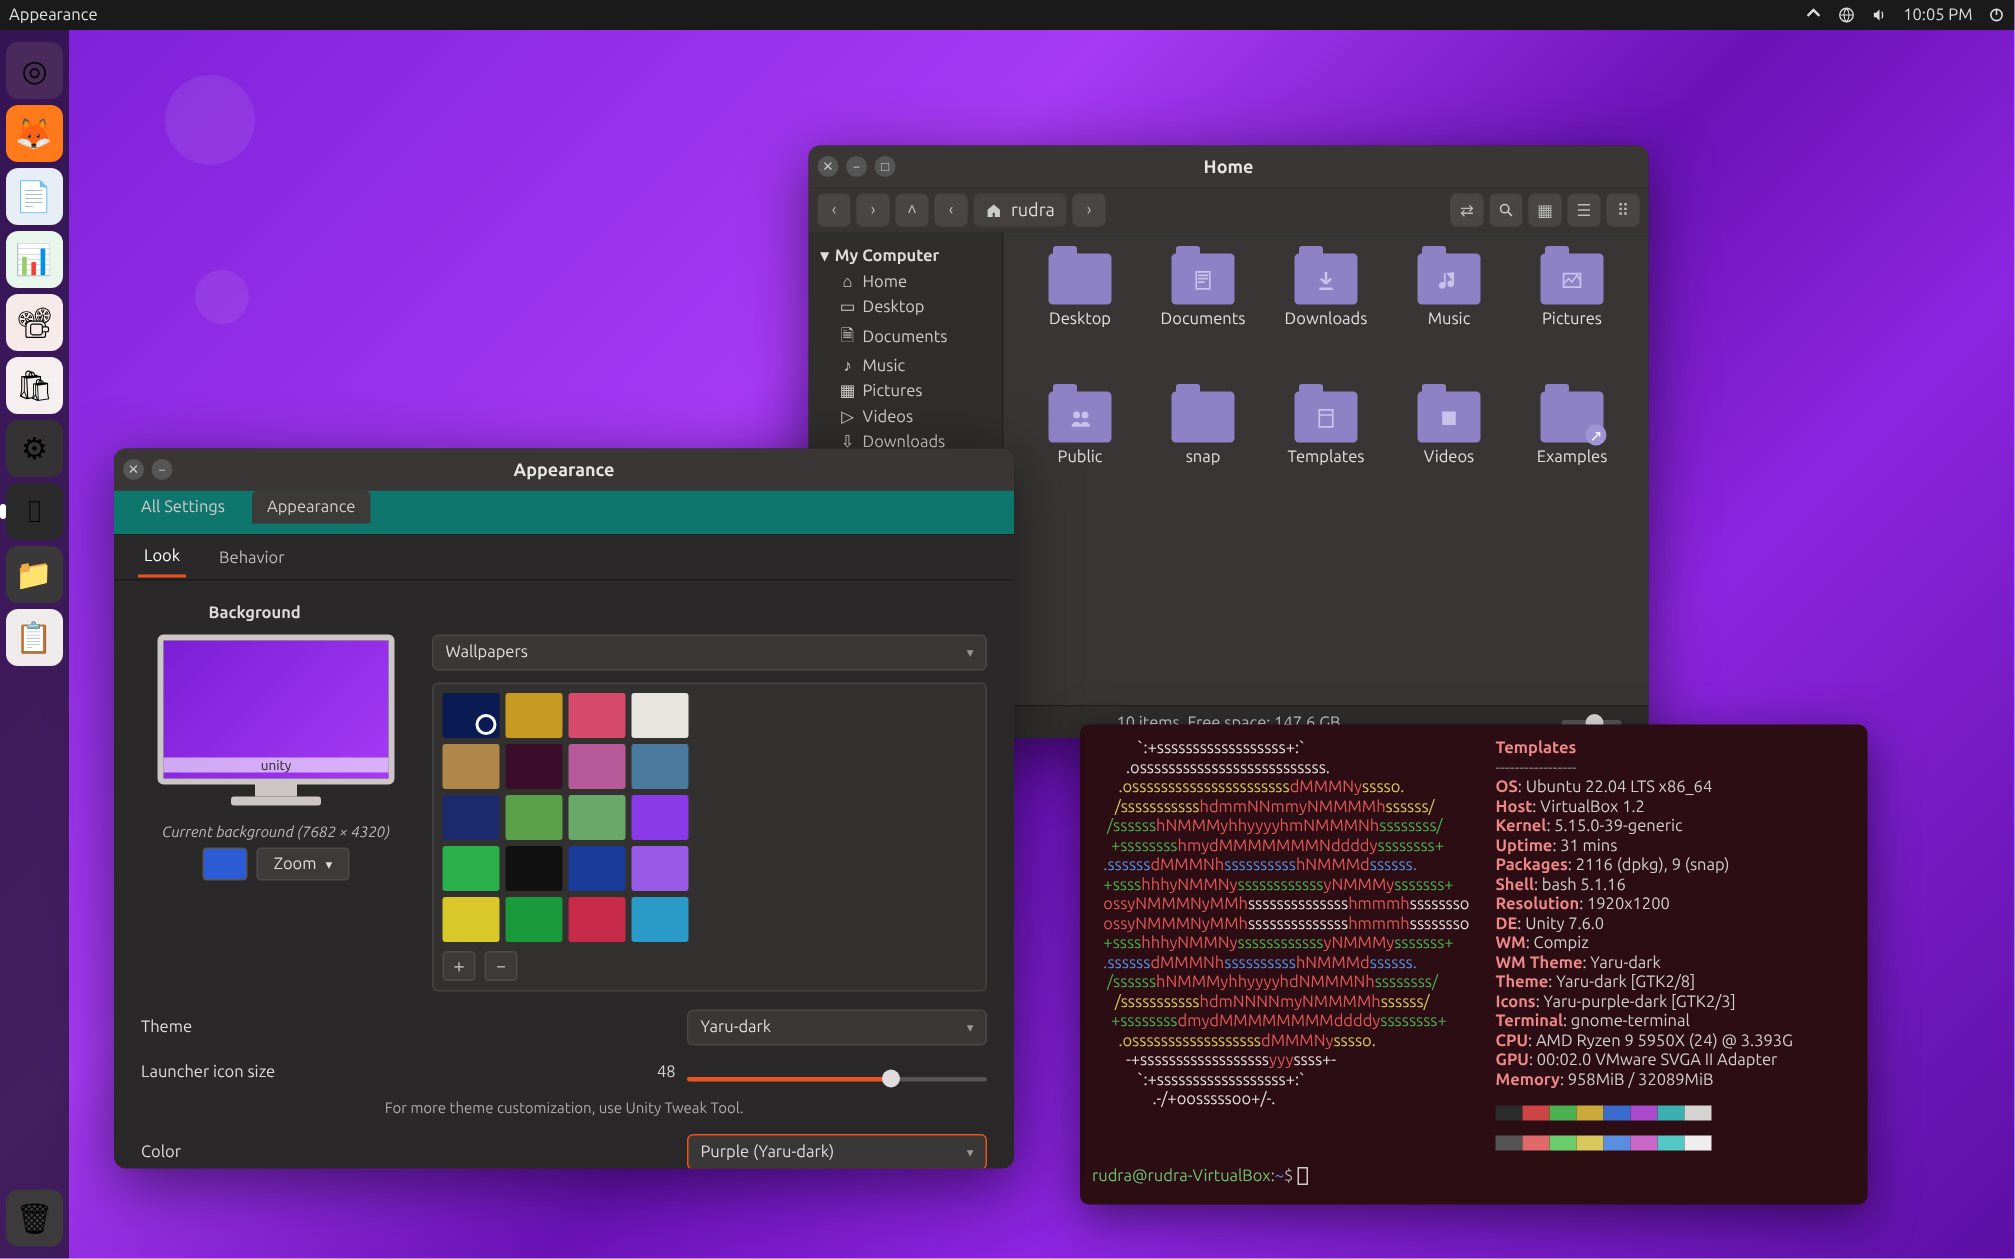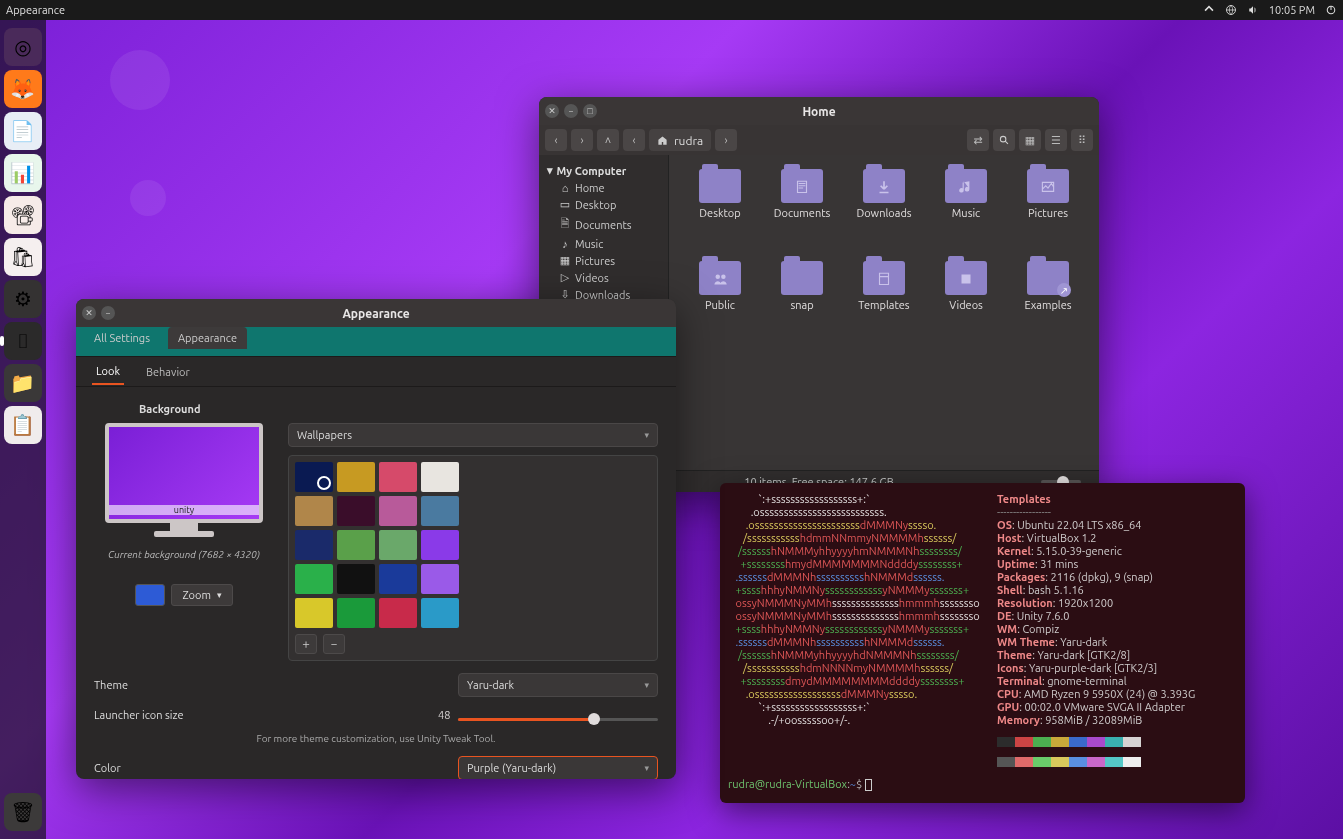--- a/index.html
+++ b/index.html
@@ -55,21 +55,21 @@
 .aw .tab2.active { color: #fff; border-bottom: 2px solid #e95420; }
 .aw .content { padding: 12px 18px; height: calc(100% - 88px); overflow: hidden; }
 .aw .sec { font-size: 11px; font-weight: 600; margin: 4px 0 8px; color: #ddd; padding-left: 45px; }
 .aw .bgrow { display: flex; gap: 14px; }
 .aw .preview { width: 180px; display: flex; flex-direction: column; align-items: center; }
 .aw .monitor { width: 158px; height: 100px; background: linear-gradient(135deg, #7a1fd6, #a63af5); border: 4px solid #ccc6c6; border-radius: 4px; position: relative; }
 .aw .monitor .stand { position: absolute; bottom: -12px; left: 50%; width: 28px; height: 10px; background: #ccc6c6; transform: translateX(-50%); }
 .aw .monitor .base { position: absolute; bottom: -18px; left: 50%; width: 60px; height: 6px; background: #ccc6c6; transform: translateX(-50%); border-radius: 2px; }
 .aw .monitor .tag { position: absolute; bottom: 4px; left: 0; right: 0; text-align: center; font-size: 9px; color: #222; background: rgba(255,255,255,0.6); }
 .aw .caption { font-size: 10px; font-style: italic; color: #bbb; margin-top: 26px; }
-.aw .btnrow { display: flex; align-items: center; gap: 6px; margin-top: 24px; }
+.aw .btnrow { display: flex; align-items: center; gap: 6px; margin-top: 5px; }
 .aw .swatch { width: 30px; height: 22px; background: #2d5bd6; border-radius: 3px; border: 1px solid #555; }
 .aw .zoombtn { padding: 4px 10px; background: #3d3a3a; border: 1px solid #4d4a4a; border-radius: 3px; font-size: 11px; color: #ddd; display: flex; align-items: center; gap: 6px; }
 .aw .wallcol { flex: 1; }
 .aw .select { background: #3a3737; border: 1px solid #4a4747; border-radius: 4px; padding: 4px 8px; font-size: 11px; color: #ddd; display: flex; align-items: center; height: 24px; }
 .aw .select.accent { border-color: #e95420; }
 .aw .select .chev { margin-left: auto; font-size: 9px; color: #999; }
 .aw .wallgrid { margin-top: 8px; background: #333030; border: 1px solid #444; border-radius: 4px; padding: 6px; }
 .aw .wallgrid .g { display: grid; grid-template-columns: repeat(4, 38px); gap: 4px; }
 .aw .thumb { width: 38px; height: 30px; border-radius: 2px; position: relative; }
 .aw .thumb.sel::after { content: ""; position: absolute; bottom: 2px; right: 2px; width: 10px; height: 10px; border: 2px solid #fff; border-radius: 50%; }
@@ -416,20 +416,21 @@
       <div class="l"><span class="a-blue">   .ssssss</span><span class="a-red">dMMMNh</span><span class="a-blue">ssssssssss</span><span class="a-red">hNMMMd</span><span class="a-blue">ssssss.</span></div>
       <div class="l"><span class="a-green">   +ssss</span><span class="a-red">hhhyNMMNy</span><span class="a-green">ssssssssssss</span><span class="a-red">yNMMMy</span><span class="a-green">sssssss+</span></div>
       <div class="l"><span class="a-red">   ossyNMMMNyMMh</span><span class="a-white">ssssssssssssss</span><span class="a-red">hmmmh</span><span class="a-white">ssssssso</span></div>
       <div class="l"><span class="a-red">   ossyNMMMNyMMh</span><span class="a-white">ssssssssssssss</span><span class="a-red">hmmmh</span><span class="a-white">ssssssso</span></div>
       <div class="l"><span class="a-green">   +ssss</span><span class="a-red">hhhyNMMNy</span><span class="a-green">ssssssssssss</span><span class="a-red">yNMMMy</span><span class="a-green">sssssss+</span></div>
       <div class="l"><span class="a-blue">   .ssssss</span><span class="a-red">dMMMNh</span><span class="a-blue">ssssssssss</span><span class="a-red">hNMMMd</span><span class="a-blue">ssssss.</span></div>
       <div class="l"><span class="a-green">    /ssssss</span><span class="a-red">hNMMMyhhyyyyhdNMMMNh</span><span class="a-green">ssssssss/</span></div>
       <div class="l"><span class="a-yellow">      /sssssssssss</span><span class="a-red">hdmNNNNmyNMMMMh</span><span class="a-yellow">ssssss/</span></div>
       <div class="l"><span class="a-green">     +ssssssss</span><span class="a-red">dmydMMMMMMMMddddy</span><span class="a-green">ssssssss+</span></div>
       <div class="l"><span class="a-yellow">       .ossssssssssssssssss</span><span class="a-red">dMMMNy</span><span class="a-yellow">sssso.</span></div>
+      <div class="l"><span class="a-white">         -+ssssssssssssssssss</span><span class="a-red">yyy</span><span class="a-white">ssss+-</span></div>
       <div class="l"><span class="a-white">            `:+ssssssssssssssssss+:`</span></div>
       <div class="l"><span class="a-white">                .-/+oosssssoo+/-.</span></div>
     </div>
   <div class="info">
     <div class="line"><span class="k">Templates</span></div>
     <div class="line" style="color:#888">-----------------</div>
     <div id="term-info">
         <div class="line"><span class="k">OS</span><span class="v">: Ubuntu 22.04 LTS x86_64</span></div>
         <div class="line"><span class="k">Host</span><span class="v">: VirtualBox 1.2</span></div>
         <div class="line"><span class="k">Kernel</span><span class="v">: 5.15.0-39-generic</span></div>

